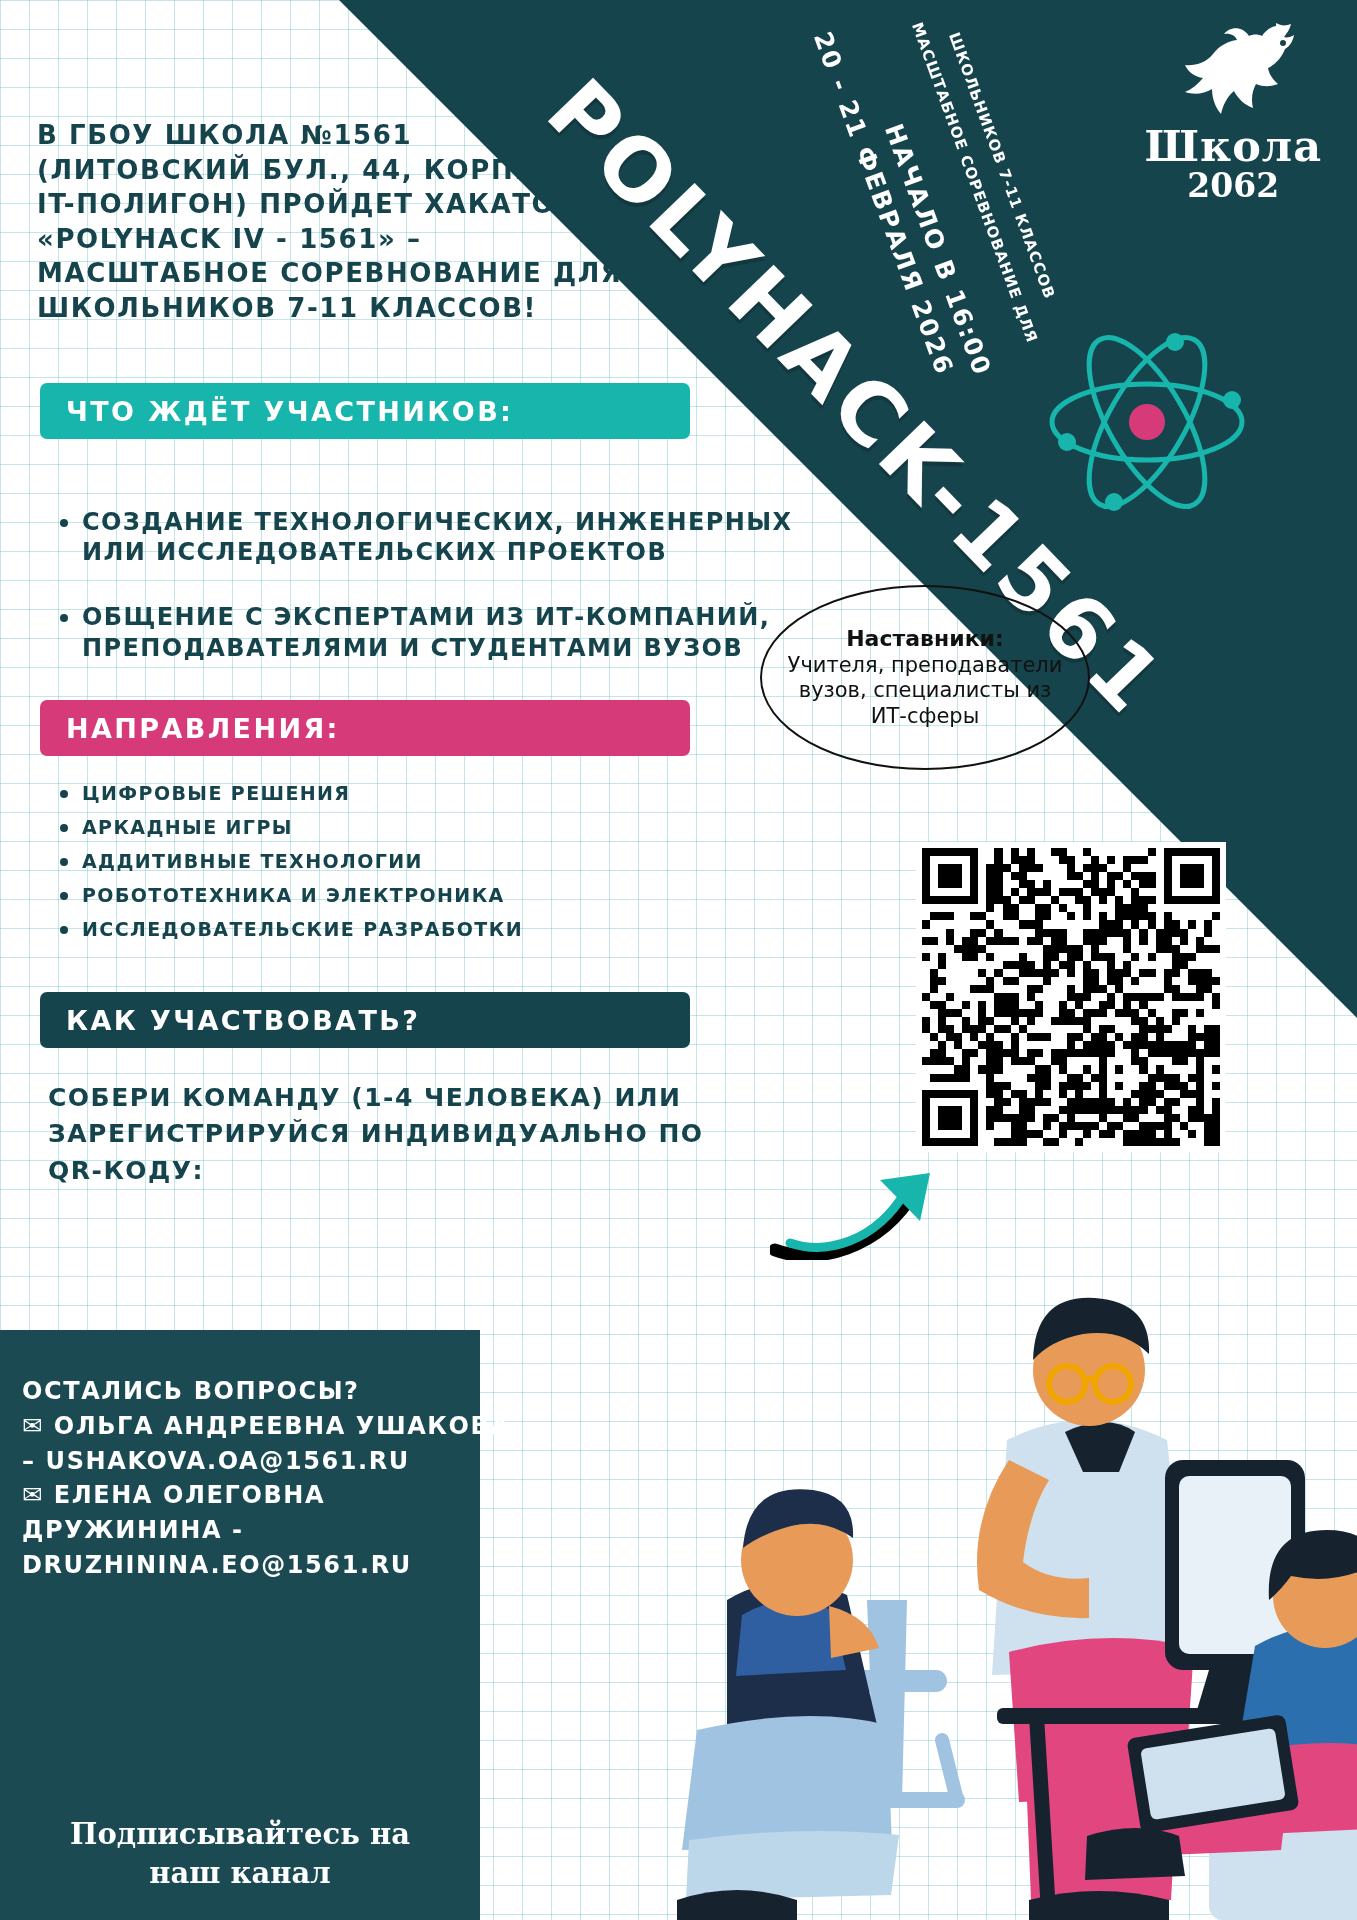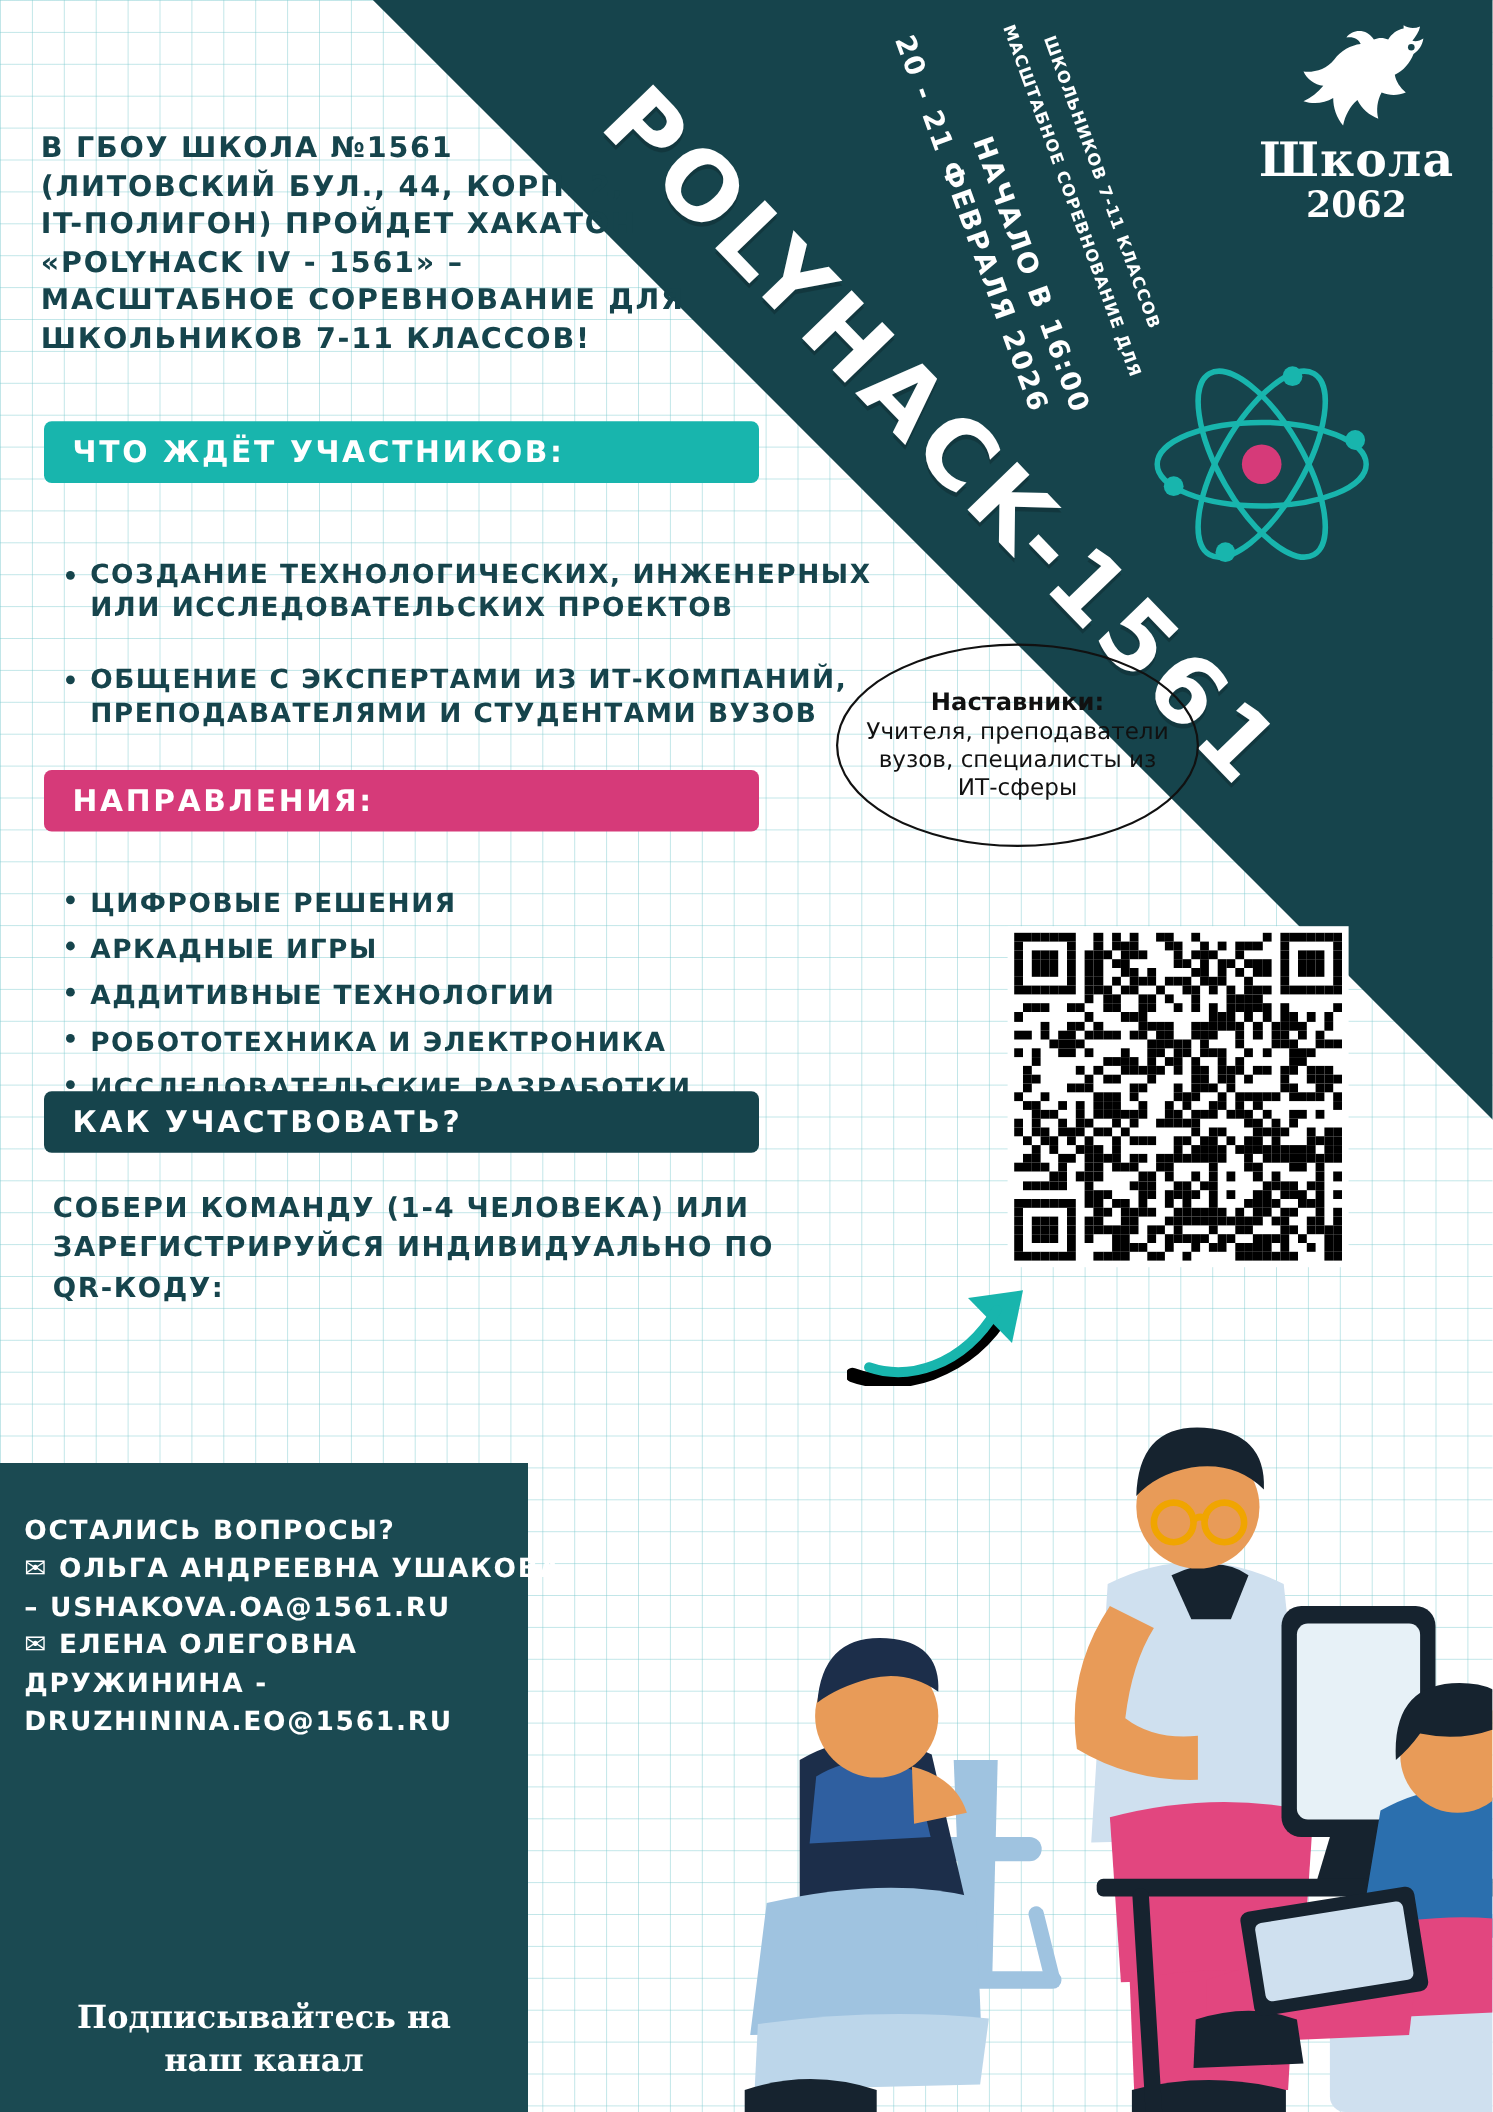--- a/index.html
+++ b/index.html
@@ -196,22 +196,22 @@
     border-radius: 50%;
     background: #16444c;
   }
   .bullets-1 {
     top: 476px; left: 48px; width: 740px;
     font-size: 24px;
     line-height: 1.28;
     white-space: pre-line;
   }
   .bullets-2 {
-    top: 802px; left: 48px; width: 640px;
-    font-size: 24px;
+    top: 778px; left: 48px; width: 640px;
+    font-size: 19px;
     line-height: 1.63;
   }
 
   
   .howto-text {
     position: absolute;
     top: 1080px;
     left: 48px;
     width: 700px;
     z-index: 3;

